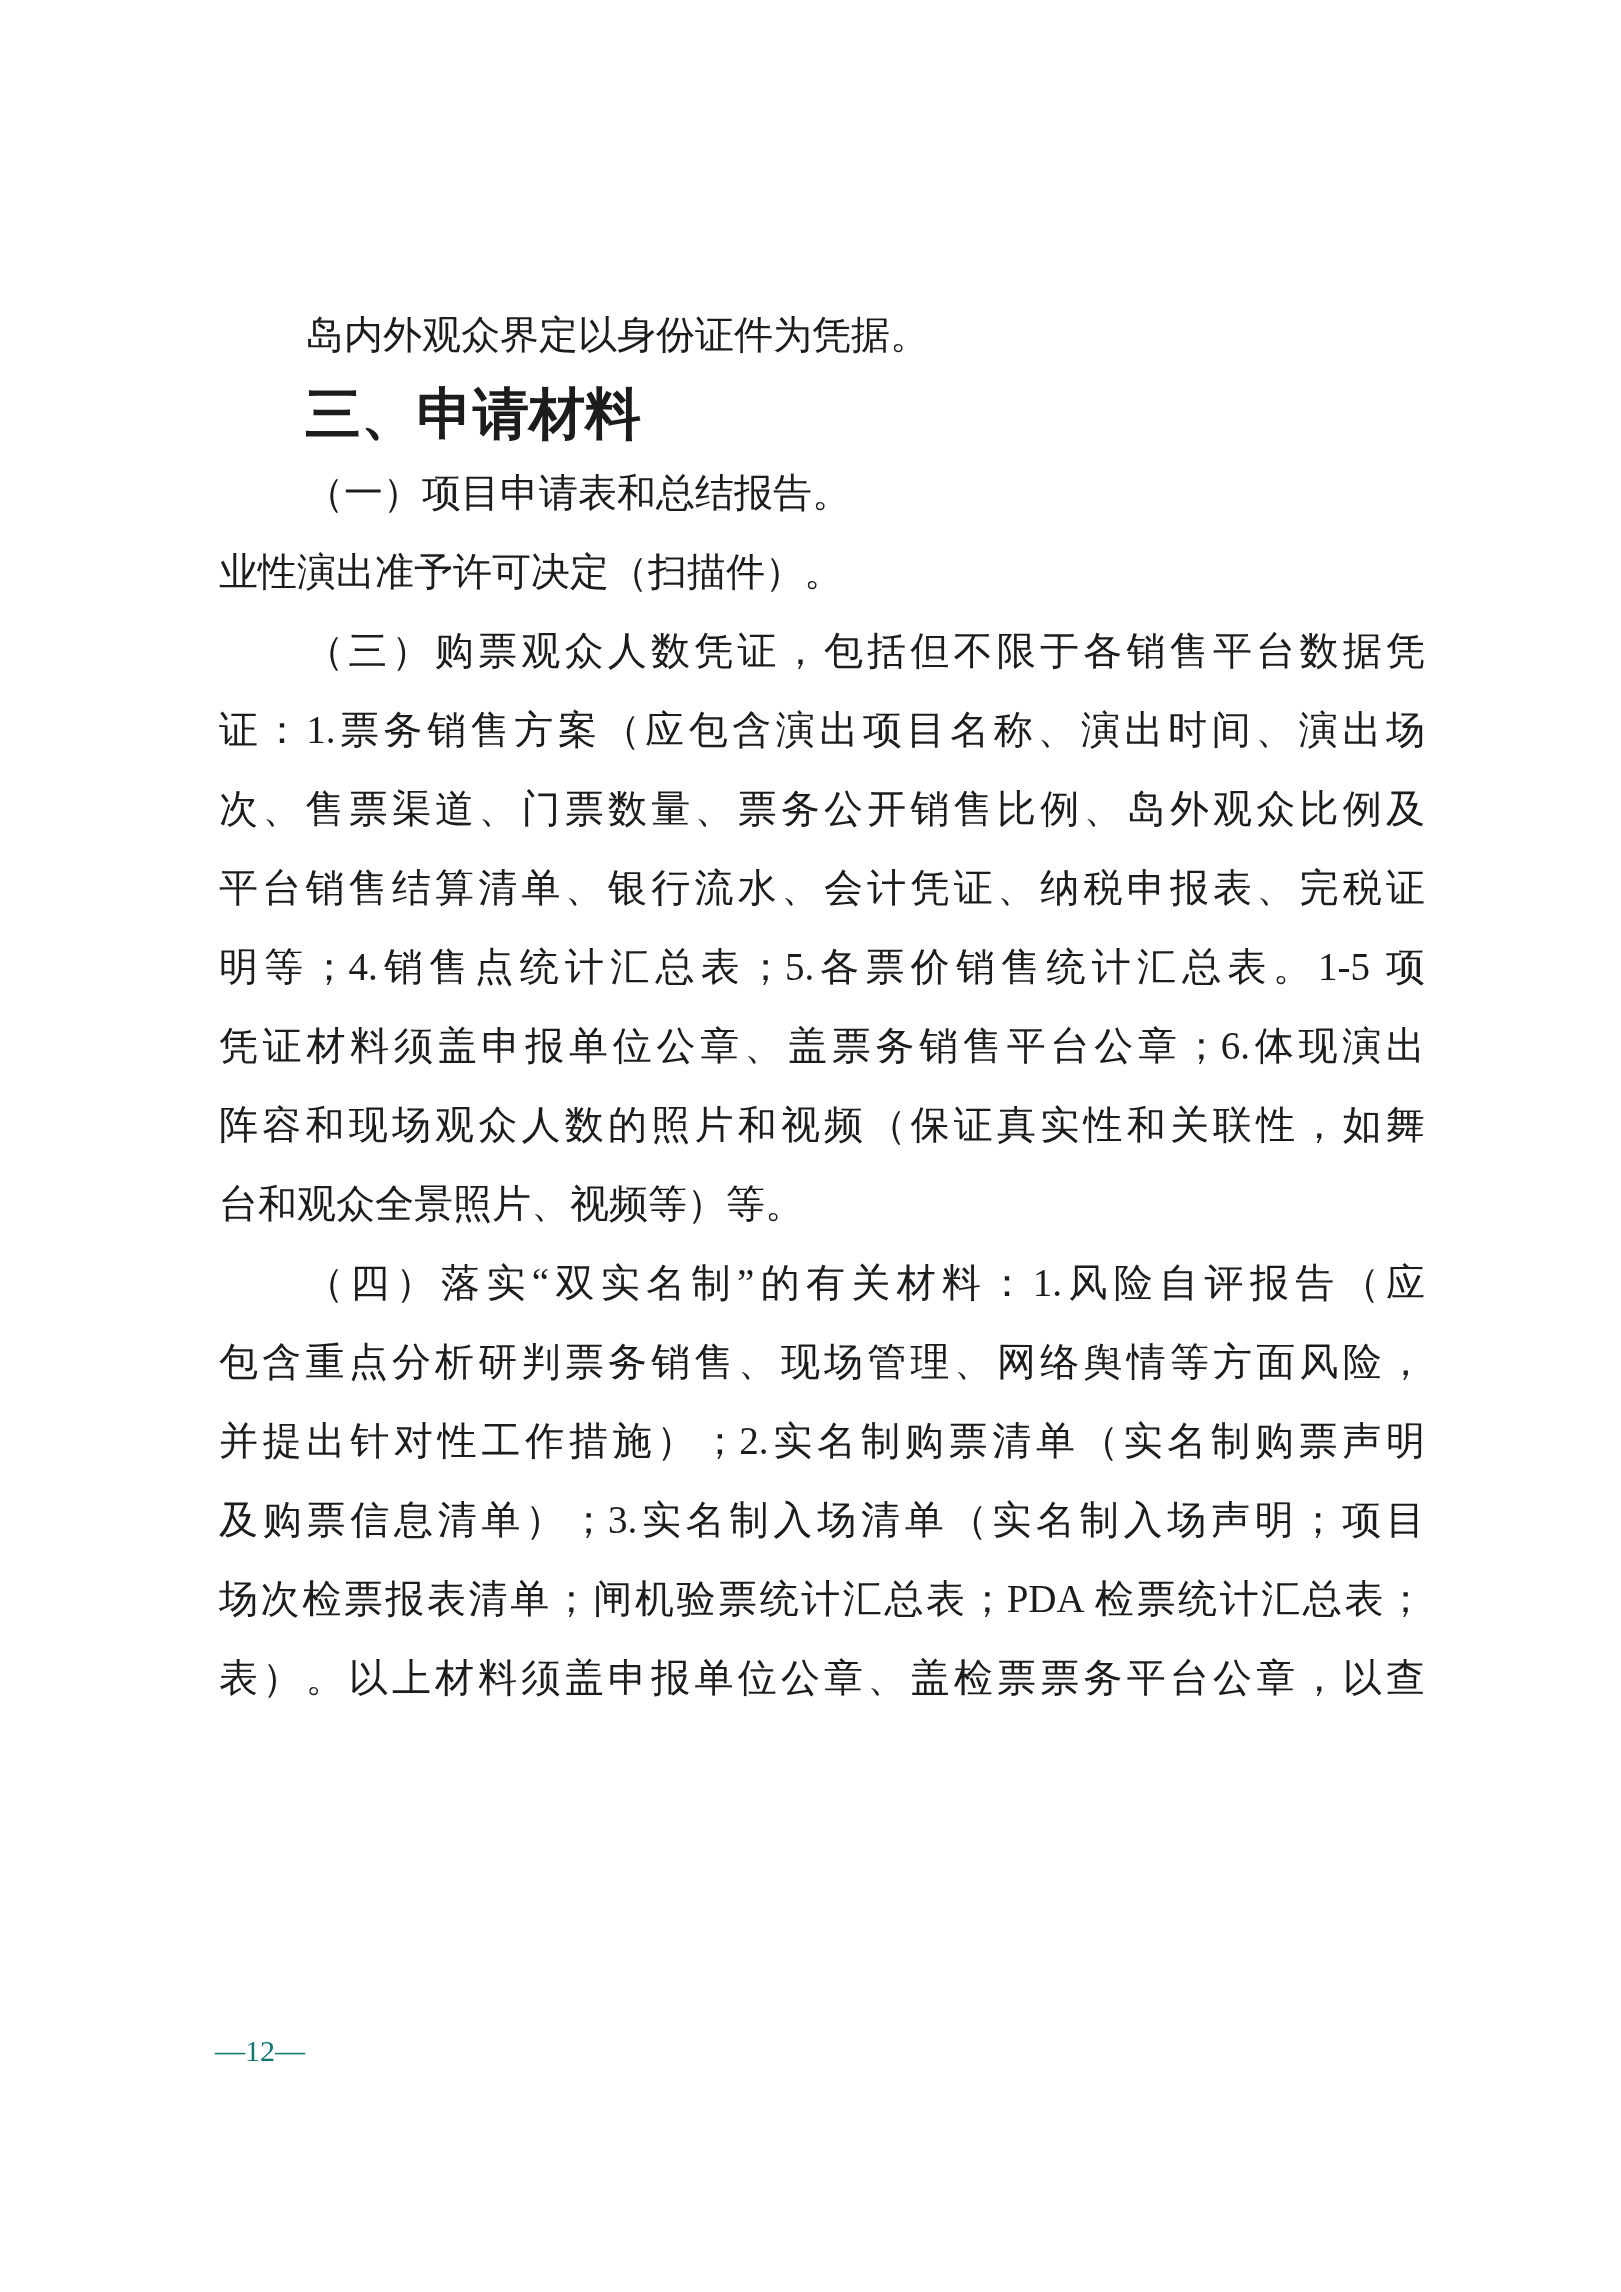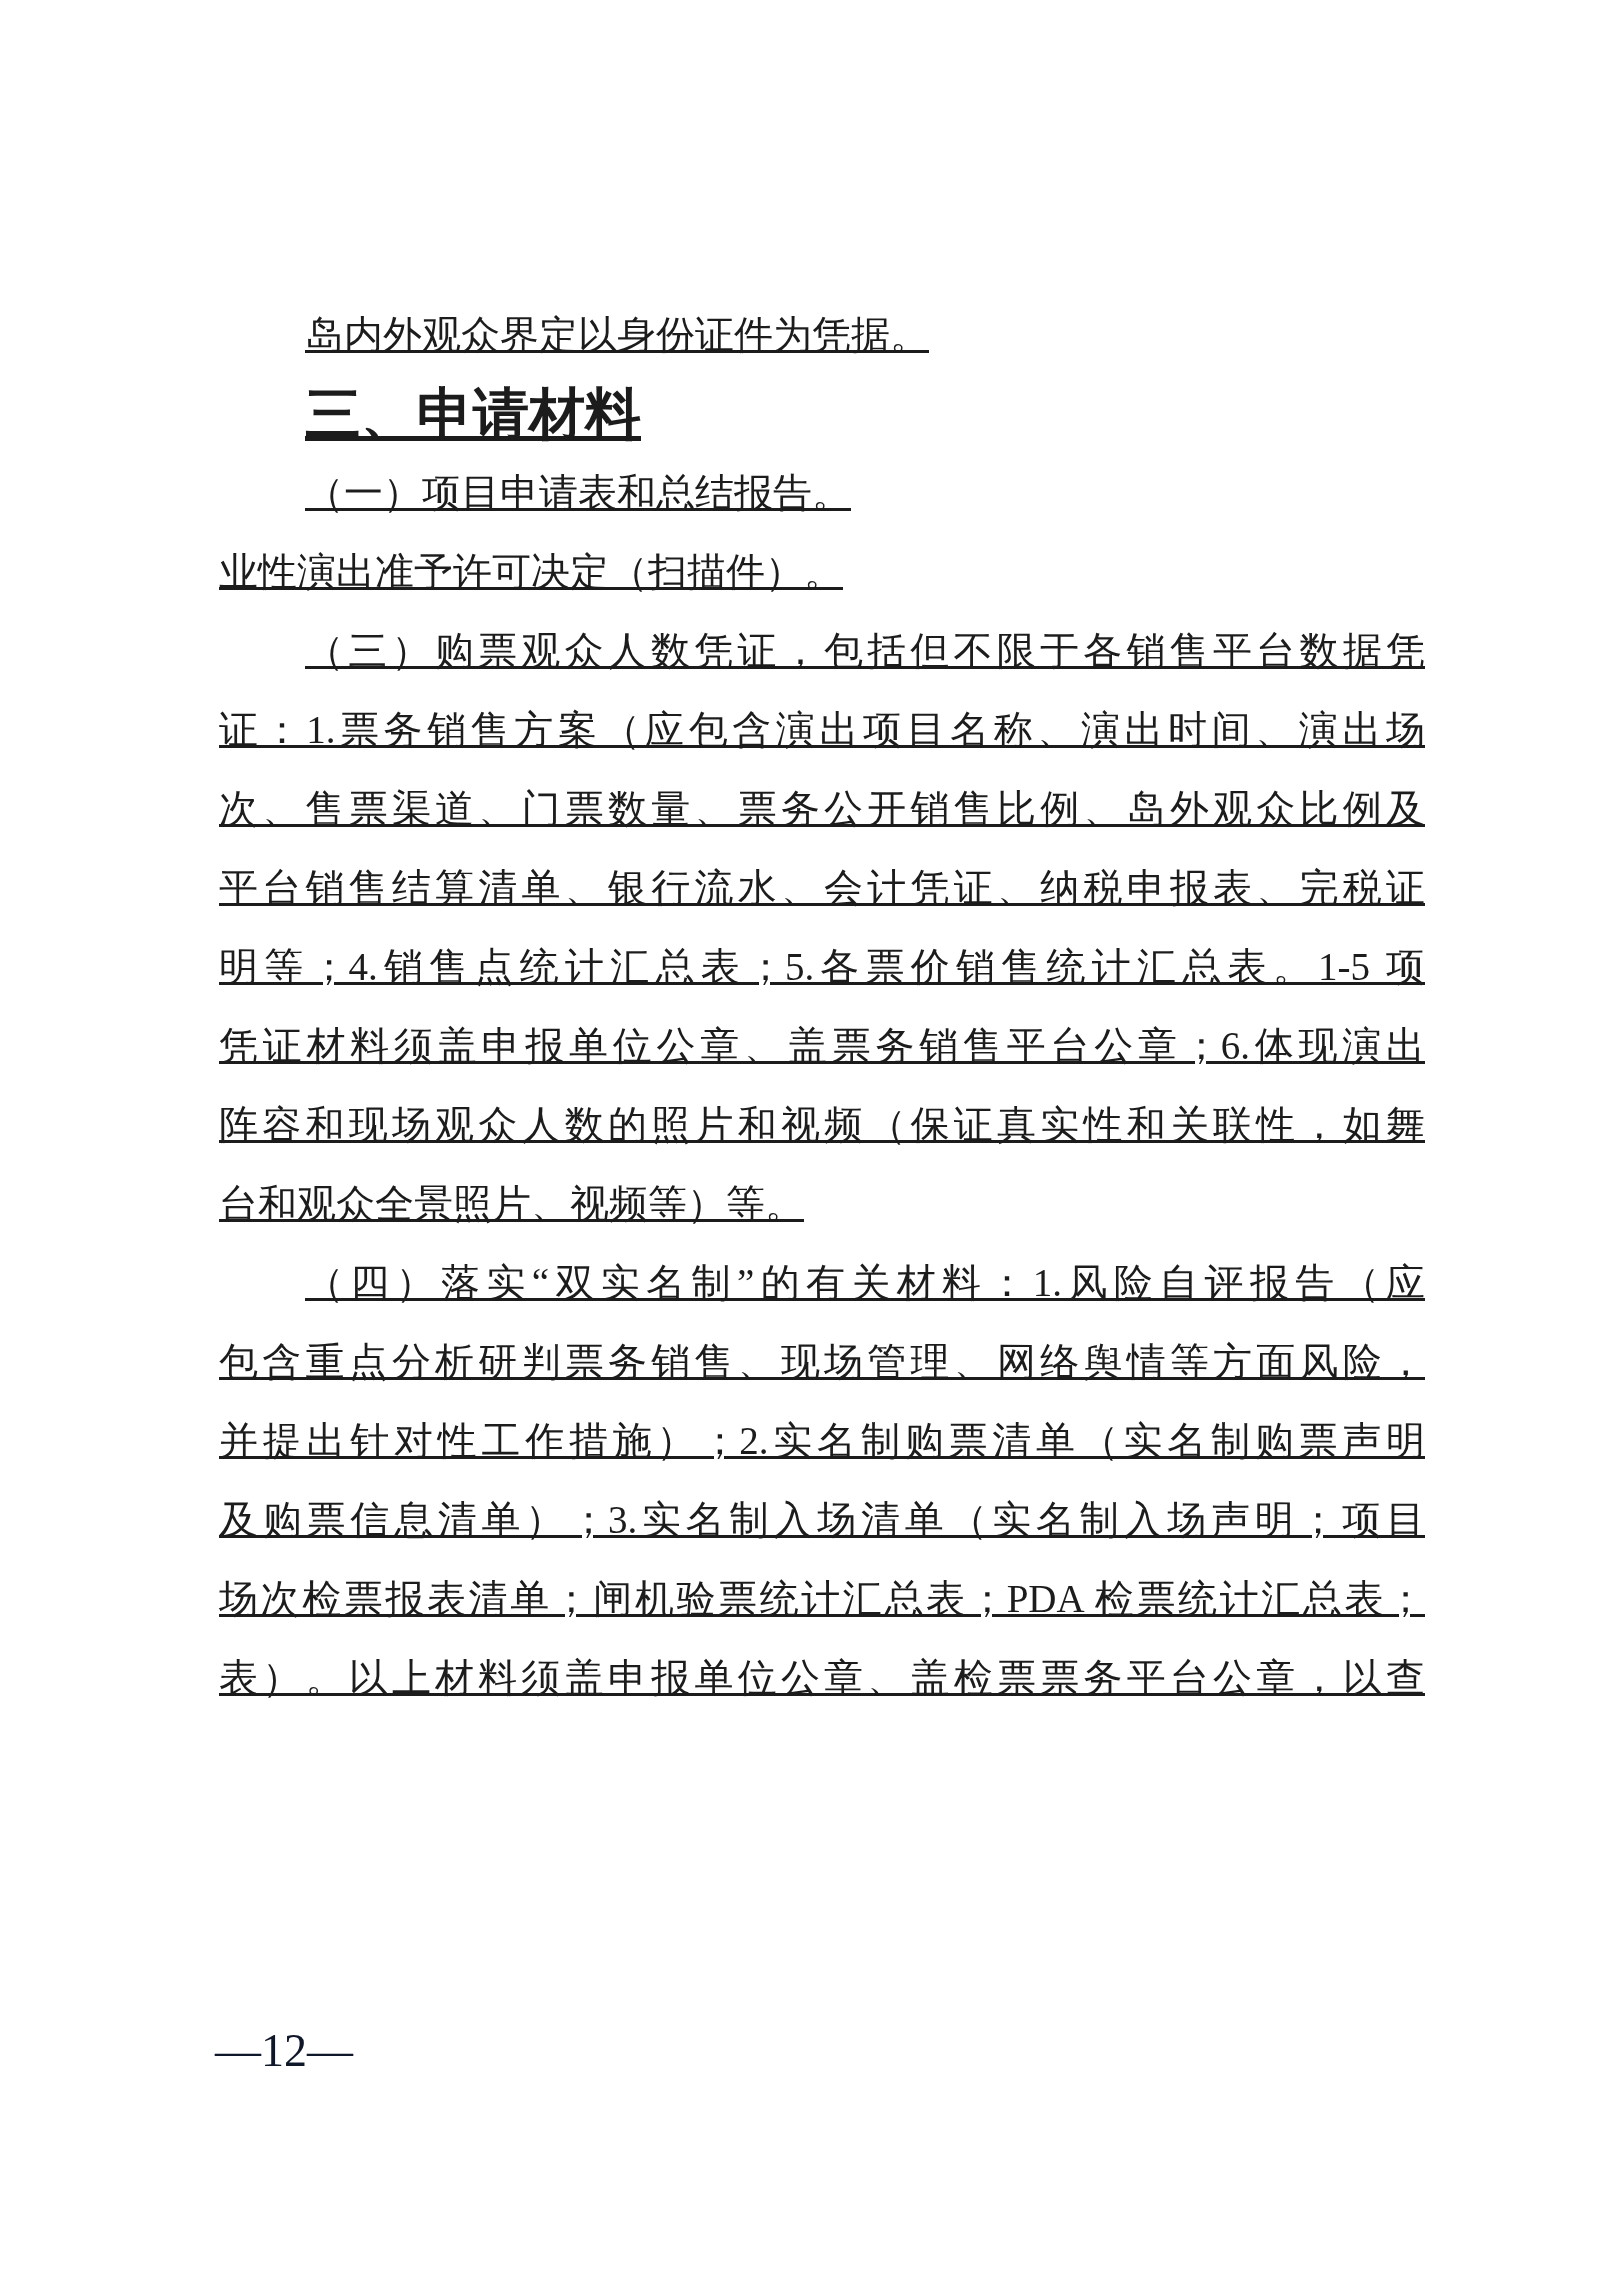--- a/index.html
+++ b/index.html
@@ -22,42 +22,41 @@
     top: 295px;
     width: 1206px;
     font-size: 39px;
   }
   .line {
     height: 79px;
     line-height: 79px;
     text-align: left;
     text-align-last: left;
     white-space: nowrap;
-    text-decoration: underline;
   }
   .j {
     white-space: normal;
     text-align: justify;
     text-align-last: justify;
   }
   .ind {
     text-indent: 86px;
   }
   .heading {
     font-family: "Liberation Sans", "DejaVu Sans", sans-serif;
     font-weight: 700;
     font-size: 56px;
   }
   .page-number {
     position: absolute;
     left: 215px;
     top: 2021px;
-    font-size: 46px;
+    font-size: 30px;
     line-height: 59px;
-    color: #0f172a;
+    color: #0f766e;
   }
 </style>
 </head>
 <body>
 
 <div class="page">
   <div class="text-block">
     <div class="line ind">岛内外观众界定以身份证件为凭据。</div>
     <div class="line ind heading">三、申请材料</div>
     <div class="line ind">（一）项目申请表和总结报告。</div>

